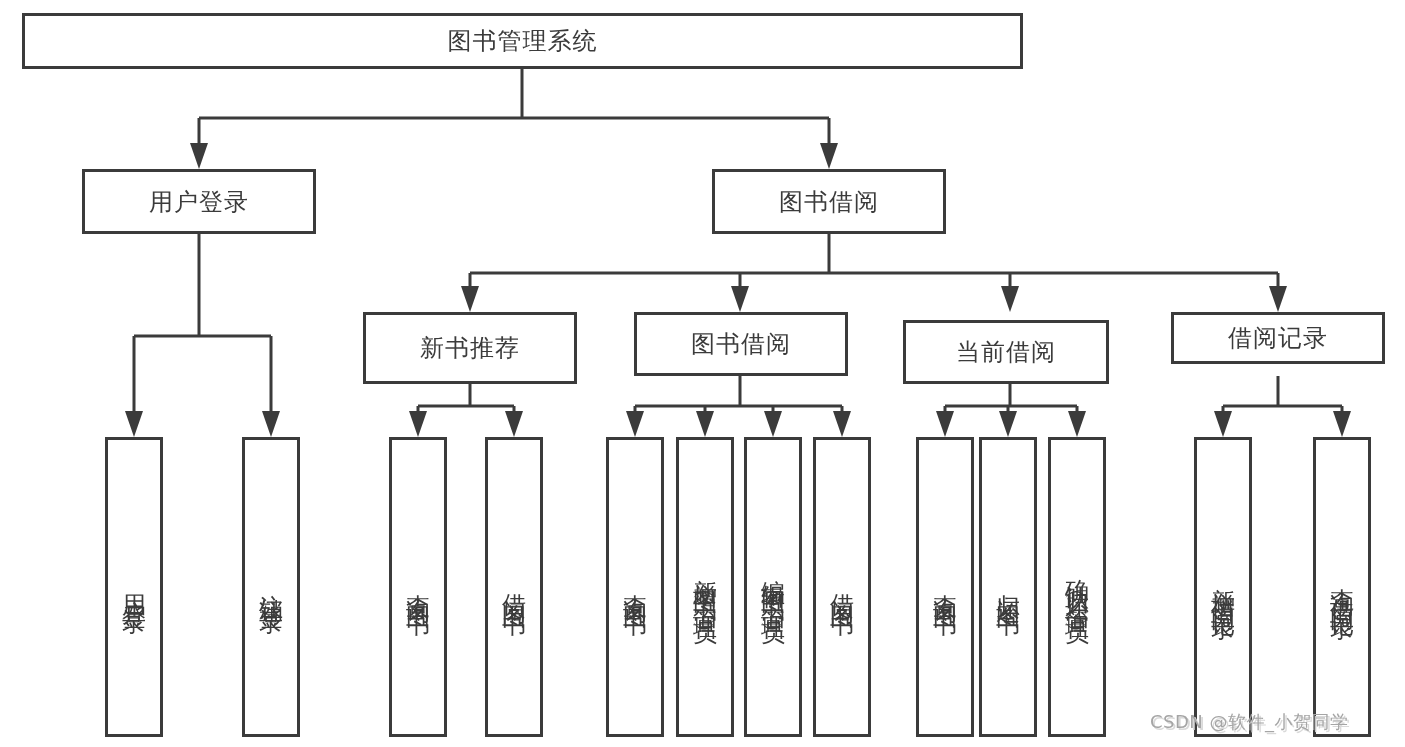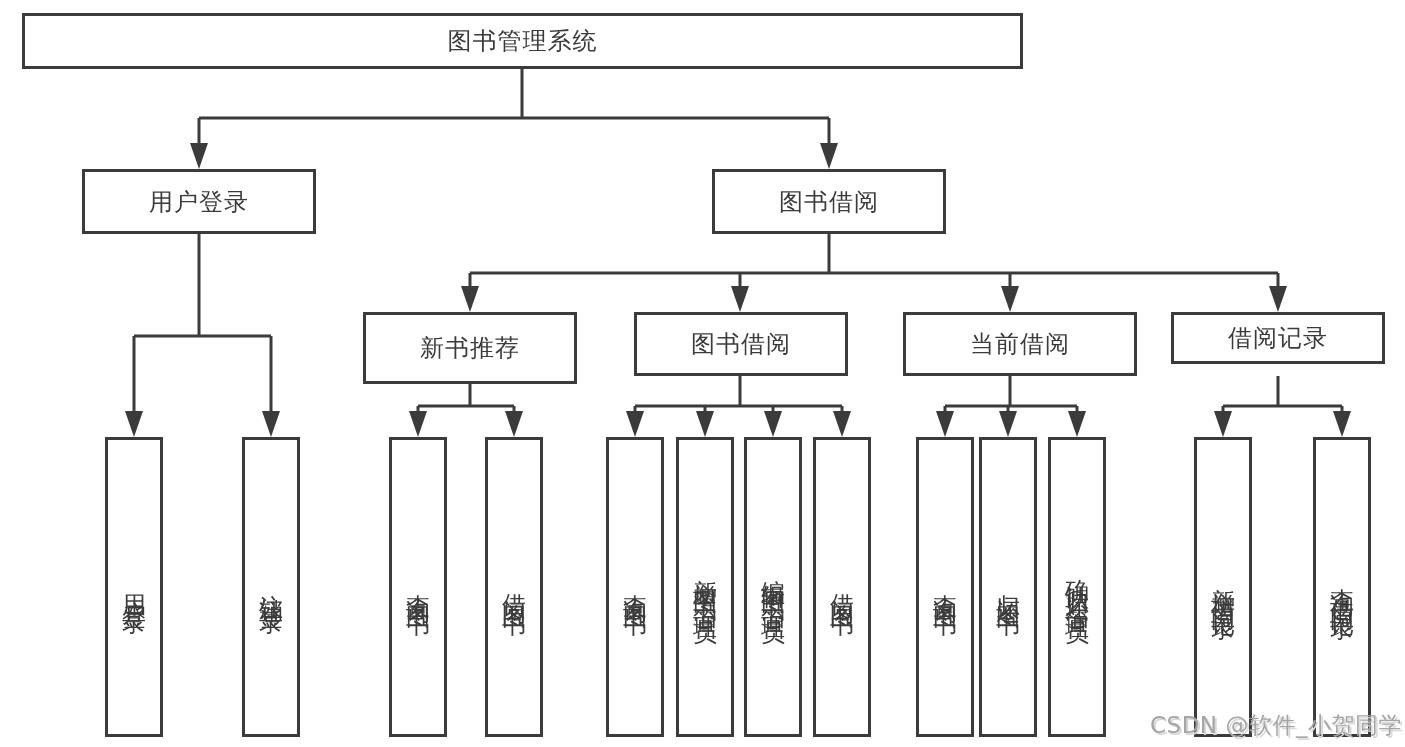--- a/index.html
+++ b/index.html
@@ -12,21 +12,21 @@
   .box {
     position:absolute; box-sizing:border-box;
     border:3px solid #3b3b3b; background:#ffffff; color:#3b3b3b;
     display:flex; align-items:center; justify-content:center;
     z-index:1;
   }
   .hbox { font-size:24px; letter-spacing:1px; white-space:nowrap; }
   .vbox { writing-mode:vertical-rl; font-size:24px; letter-spacing:6px; line-height:1; }
   #watermark {
     position:absolute; left:1150px; top:710px; z-index:3;
-    font-size:23px; color:#a5a5a5; letter-spacing:0.5px;
+    font-size:18px; color:#a5a5a5; letter-spacing:0.5px;
     text-shadow:2px 2px 0 #d9d9d9; white-space:nowrap;
   }
 </style>
 </head>
 <body>
 
 <svg id="connectors" width="1405" height="747" viewBox="0 0 1405 747">
   <path d="M522 68 V118 M199 118 H829 M199 118 V146 M829 118 V146
            M829 234 V273 M470 273 H1278 M470 273 V291 M740 273 V291 M1010 273 V291 M1278 273 V291
            M199 234 V336 M134 336 H271 M134 336 V415 M271 336 V415
@@ -57,21 +57,21 @@
   </g>
 </svg>
 
 <div class="box hbox" style="left:22px; top:13px; width:1001px; height:56px">图书管理系统</div>
 
 <div class="box hbox" style="left:82px; top:169px; width:234px; height:65px">用户登录</div>
 <div class="box hbox" style="left:712px; top:169px; width:234px; height:65px">图书借阅</div>
 
 <div class="box hbox" style="left:363px; top:312px; width:214px; height:72px">新书推荐</div>
 <div class="box hbox" style="left:634px; top:312px; width:214px; height:64px">图书借阅</div>
-<div class="box hbox" style="left:903px; top:312px; width:234px; height:64px">当前借阅</div>
+<div class="box hbox" style="left:903px; top:320px; width:206px; height:64px">当前借阅</div>
 <div class="box hbox" style="left:1171px; top:312px; width:214px; height:52px">借阅记录</div>
 
 <div class="box vbox" style="left:105px; top:437px; width:58px; height:300px">用户登录</div>
 <div class="box vbox" style="left:242px; top:437px; width:58px; height:300px">注销登录</div>
 
 <div class="box vbox" style="left:389px; top:437px; width:58px; height:300px">查询图书</div>
 <div class="box vbox" style="left:485px; top:437px; width:58px; height:300px">借阅图书</div>
 
 <div class="box vbox" style="left:606px; top:437px; width:58px; height:300px">查询图书</div>
 <div class="box vbox" style="left:676px; top:437px; width:58px; height:300px">新增图书（管理员）</div>

